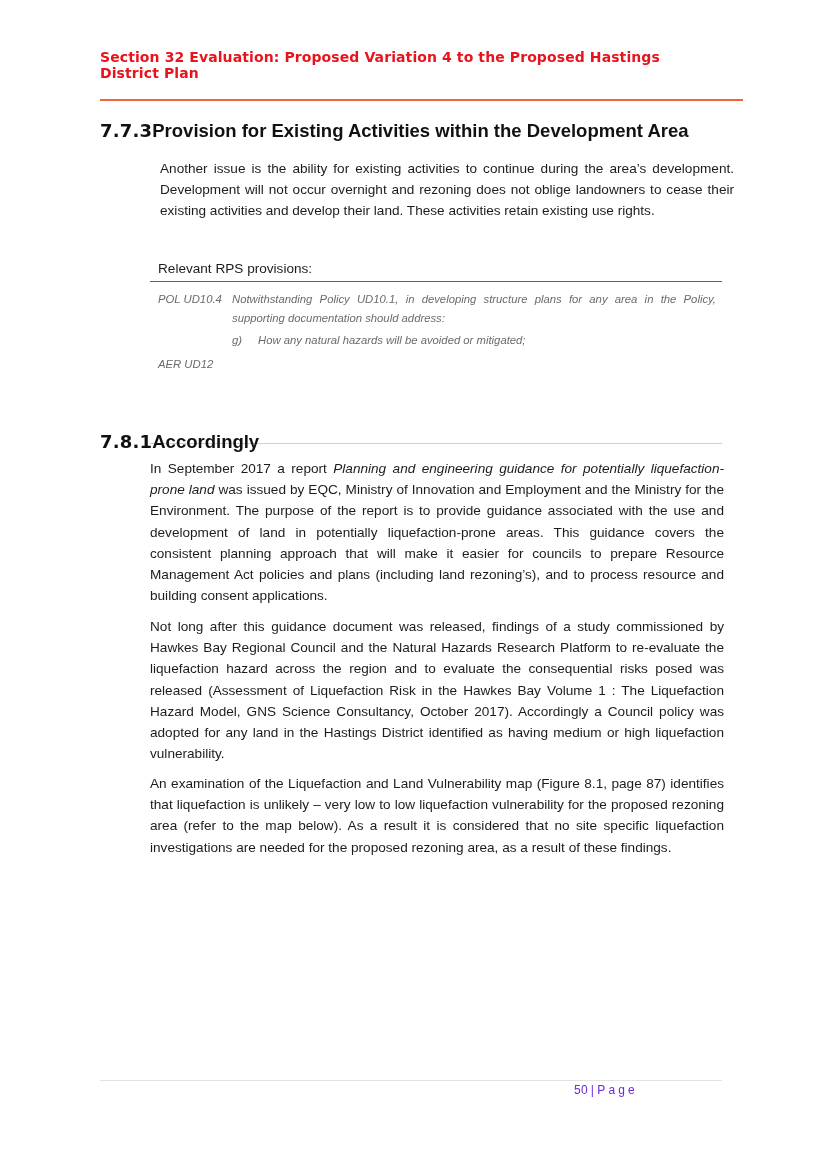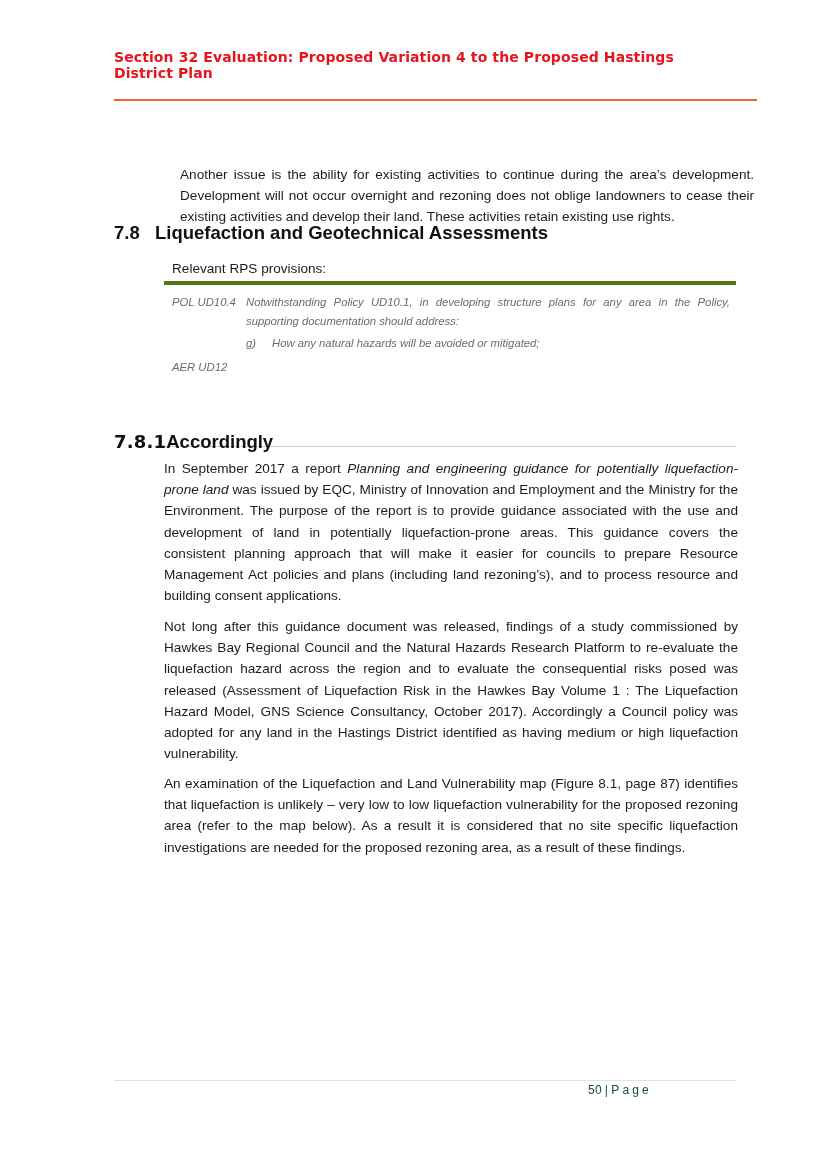--- a/index.html
+++ b/index.html
@@ -1,67 +1,67 @@
 <!DOCTYPE html>
 <html><head>
   <meta charset="utf-8">
   <style>
     html, body { margin: 0; padding: 0; background: #ffffff; }
     body { width: 821px; height: 1160px; position: relative; overflow: hidden;
            font-family: "Liberation Sans", "DejaVu Sans", sans-serif; color: #1a1a1a; }
-    .page { position: absolute; left: 16px; top: 0; width: 739px; height: 1160px; }
+    .page { position: absolute; left: 2px; top: 0; width: 739px; height: 1160px; }
 
     .running-header { position: absolute; left: 98px; top: 49px; width: 620px;
       color: #e8141c; font-family: "DejaVu Sans", sans-serif; font-weight: bold;
       font-size: 14px; line-height: 16px; letter-spacing: 0.1px; }
     .header-rule { position: absolute; left: 98px; top: 99px; width: 643px; height: 2px;
       background: #f0643a; }
 
     .h3 { position: absolute; left: 98px; font-family: "Liberation Sans", sans-serif;
       font-weight: bold; font-size: 18.5px; color: #111; white-space: nowrap; }
     .h3 .num { font-family: "DejaVu Sans", sans-serif; font-size: 18px; letter-spacing: 0.2px; }
     .h2 { position: absolute; left: 98px; font-family: "Liberation Sans", sans-serif;
       font-weight: bold; font-size: 18.5px; color: #111; white-space: nowrap; }
     .h2 .num { display: inline-block; width: 41px; }
 
     .para { position: absolute; left: 148px; width: 574px; font-size: 13.6px;
       line-height: 21.2px; text-align: justify; color: #1c1c1c; }
     .para.last-left { text-align-last: left; }
     .para i { font-style: italic; }
 
     .prov-table { position: absolute; left: 148px; top: 281px; width: 572px;
-      border-top: 4px solid #4d7c0f; border-bottom: 1px solid #cfcfcf; padding: 8px 0 6px 0; }
+      border-top: 1px solid #4d7c0f; border-bottom: 1px solid #cfcfcf; padding: 8px 0 6px 0; }
     .prov-row { display: flex; font-style: italic; color: #6b6b6b; font-size: 11.3px;
       line-height: 19px; }
     .prov-row + .prov-row { margin-top: 5px; flex-direction: column; }
     .prov-code { width: 82px; flex: 0 0 82px; padding-left: 8px; box-sizing: border-box; }
     .prov-text { flex: 1; text-align: justify; padding-right: 6px; }
     .prov-sub { display: flex; }
     .prov-sub .lbl { width: 26px; flex: 0 0 26px; }
 
     .footer-rule { position: absolute; left: 98px; top: 1080px; width: 622px; height: 1px;
       background: #e3e3e3; }
     .footer-page { position: absolute; right: 103px; top: 1083px; font-size: 12px;
-      color: #14532d; letter-spacing: 0.2px; }
+      color: #6d28d9; letter-spacing: 0.2px; }
     .footer-page .sep { margin: 0 3px; }
     .footer-page .pg { letter-spacing: 3.2px; }
   </style>
 </head>
 <body>
 
 <div class="page">
 
   <div class="running-header">Section 32 Evaluation: Proposed Variation 4 to the Proposed Hastings District Plan</div>
   <div class="header-rule"></div>
 
-  <p class="para last-left" style="top:148px; margin:16px;">Another issue is the ability for existing activities to continue during the area’s development. Development will not occur overnight and rezoning does not oblige landowners to cease their existing activities and develop their land.  These activities retain existing use rights.</p>
+  <div class="h3" style="top:120px;">
+    <span class="num">7.7.3</span><span>Provision for Existing Activities within the Development Area</span>
+  </div>
+  <p class="para last-left" style="top:148px; margin:10px;">Another issue is the ability for existing activities to continue during the area’s development. Development will not occur overnight and rezoning does not oblige landowners to cease their existing activities and develop their land.  These activities retain existing use rights.</p>
 
-  <div class="h2" style="top:222px;">
-    <span class="num">7.8</span><span>Liquefaction and Geotechnical Assessments</span>
-  </div>
   <p class="para" style="top:250px; margin:8px;">Relevant RPS provisions:</p>
 
   <div class="prov-table">
     <div class="prov-row">
       <div class="prov-code">POL UD10.4</div>
       <div class="prov-text">
         <div>Notwithstanding Policy UD10.1, in developing structure plans for any area in the Policy, supporting documentation should address:</div>
         <div class="prov-sub" style="margin-top:3px;">
           <span class="lbl">g)</span>
           <span>How any natural hazards will be avoided or mitigated;</span>

